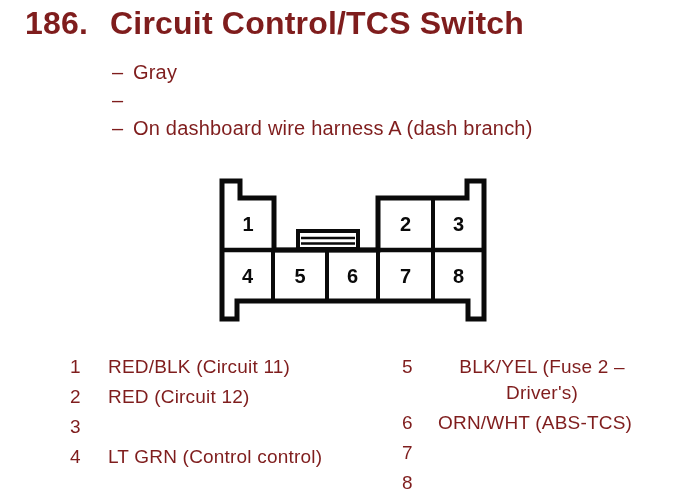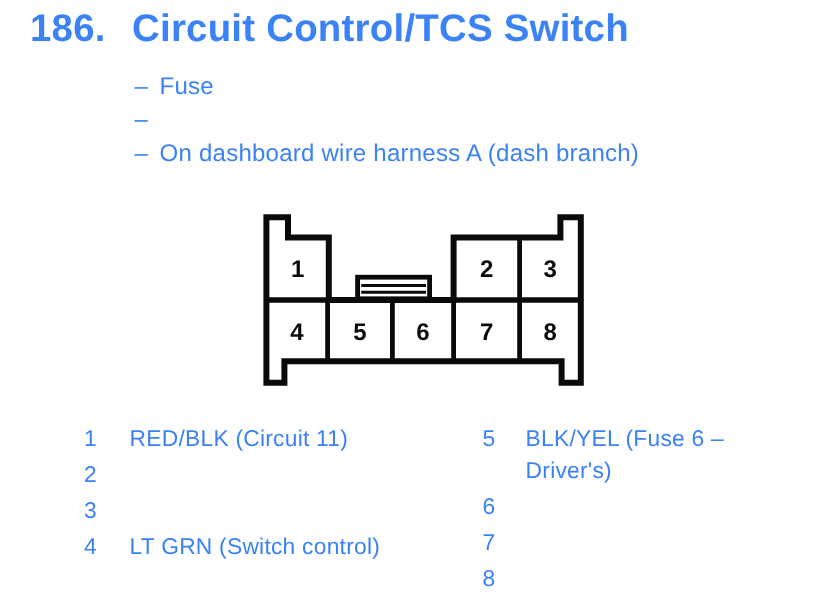--- a/index.html
+++ b/index.html
@@ -1,21 +1,21 @@
 <!DOCTYPE html>
 <html><head>
 <meta charset="utf-8">
 <style>
   html, body { margin: 0; padding: 0; background: #ffffff; }
   .page {
     position: relative;
     width: 688px;
     height: 502px;
     background: #ffffff;
-    color: #3b82f6;
+    color: #7f1d1d;
     font-family: "Liberation Sans", "DejaVu Sans", sans-serif;
     overflow: hidden;
   }
   
   .header {
     position: absolute;
     left: 25px;
     top: 6px;
     display: flex;
     font-size: 32px;
@@ -45,39 +45,39 @@
     position: absolute;
     top: 354px;
     font-size: 19px;
     letter-spacing: 0.2px;
   }
   .pin-col.left  { left: 70px;  width: 310px; }
   .pin-col.right { left: 402px; width: 265px; }
   .pin-row { display: flex; align-items: flex-start; margin-bottom: 4px; }
   .pin-num { flex: none; width: 38px; line-height: 26px; }
   .pin-col.right .pin-num { width: 36px; }
-  .wire { line-height: 26px; }
+  .wire { line-height: 26px; text-align: center; }
   .pin-col.left .wire { white-space: nowrap; }
   .pin-col.right .wire { max-width: 208px; }
   .pin-col.right .pin-row:not(:first-child) .wire { white-space: nowrap; }
 </style>
 </head>
 <body>
 
 <div class="page">
 
   <div class="header">
     <span class="section-num">186.</span>
     <span class="section-title">Circuit Control/TCS Switch</span>
   </div>
 
   <div class="bullets">
     <div class="bullet-item">
       <span class="bullet-dash">–</span>
-      <span>Fuse</span>
+      <span>Gray</span>
     </div>
     <div class="bullet-item">
       <span class="bullet-dash">–</span>
     </div>
     <div class="bullet-item">
       <span class="bullet-dash">–</span>
       <span>On dashboard wire harness A (dash branch)</span>
     </div>
   </div>
 
@@ -116,38 +116,40 @@
     </svg>
   </div>
 
   <div class="pin-col left">
     <div class="pin-row">
       <span class="pin-num">1</span>
       <span class="wire">RED/BLK (Circuit 11)</span>
     </div>
     <div class="pin-row">
       <span class="pin-num">2</span>
+      <span class="wire">RED (Circuit 12)</span>
     </div>
     <div class="pin-row">
       <span class="pin-num">3</span>
       <span class="wire"></span>
     </div>
     <div class="pin-row">
       <span class="pin-num">4</span>
-      <span class="wire">LT GRN (Switch control)</span>
+      <span class="wire">LT GRN (Control control)</span>
     </div>
   </div>
 
   <div class="pin-col right">
     <div class="pin-row">
       <span class="pin-num">5</span>
-      <span class="wire">BLK/YEL (Fuse 6 – Driver's)</span>
+      <span class="wire">BLK/YEL (Fuse 2 – Driver's)</span>
     </div>
     <div class="pin-row">
       <span class="pin-num">6</span>
+      <span class="wire">ORN/WHT (ABS-TCS)</span>
     </div>
     <div class="pin-row">
       <span class="pin-num">7</span>
     </div>
     <div class="pin-row">
       <span class="pin-num">8</span>
       <span class="wire"></span>
     </div>
   </div>
 

